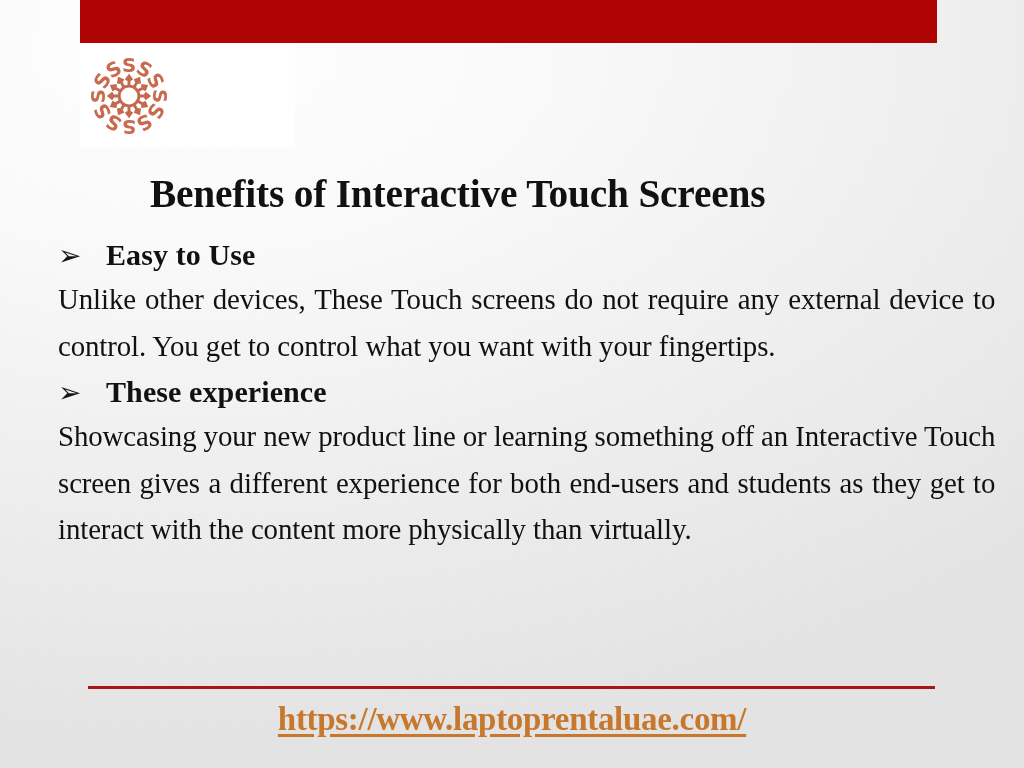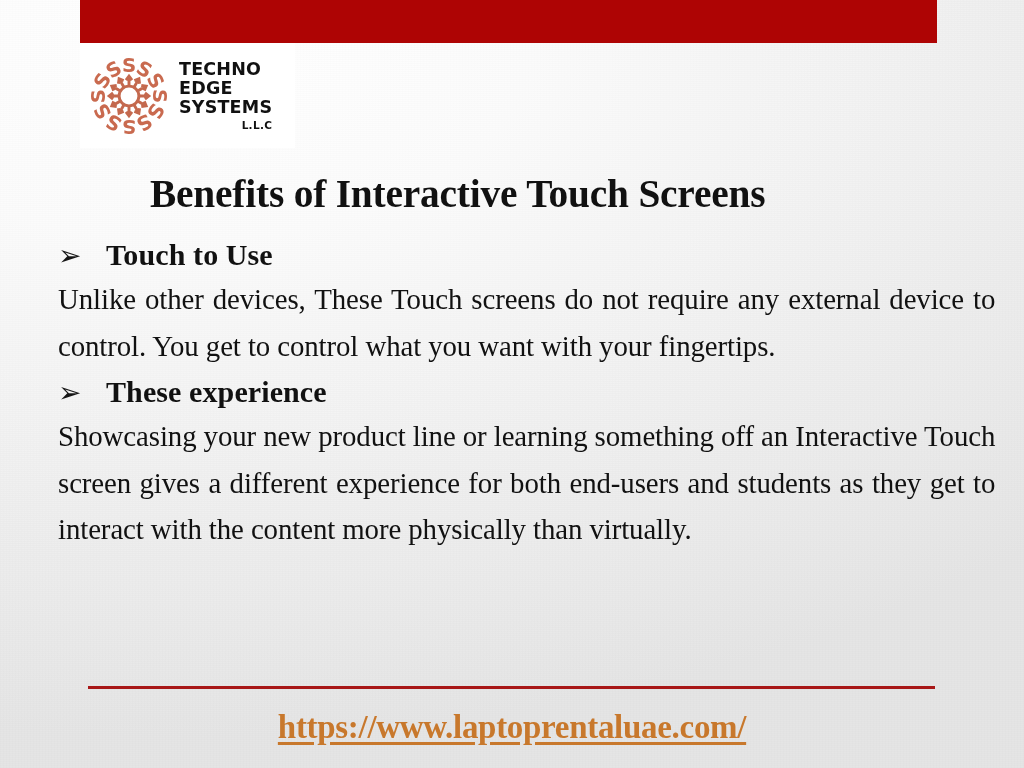--- a/index.html
+++ b/index.html
@@ -160,21 +160,20 @@
     top: 700px;
     width: 1024px;
     text-align: center;
     font-family: "Liberation Serif", serif;
     font-weight: 700;
     font-size: 33px;
     line-height: 1.2;
     text-decoration: underline;
     text-underline-offset: 4px;
     letter-spacing: -0.3px;
-    margin-top: 8px;
   }
 </style>
 </head>
 <body>
 
 <div id="slide">
   <div id="content-layer">
 
     <div class="header-bar" style="background: rgb(174, 4, 4);"></div>
 
@@ -205,35 +204,29 @@
               <path d="M50 38 L50 27 M46.5 31.5 L50 27 L53.5 31.5" transform="rotate(180 50 50)"></path>
               <path d="M50 38 L50 27 M46.5 31.5 L50 27 L53.5 31.5" transform="rotate(210 50 50)"></path>
               <path d="M50 38 L50 27 M46.5 31.5 L50 27 L53.5 31.5" transform="rotate(240 50 50)"></path>
               <path d="M50 38 L50 27 M46.5 31.5 L50 27 L53.5 31.5" transform="rotate(270 50 50)"></path>
               <path d="M50 38 L50 27 M46.5 31.5 L50 27 L53.5 31.5" transform="rotate(300 50 50)"></path>
               <path d="M50 38 L50 27 M46.5 31.5 L50 27 L53.5 31.5" transform="rotate(330 50 50)"></path>
               <circle cx="50" cy="50" r="11.5"></circle>
             </g>
         </svg>
       </div>
-      <div class="logo-words">
-        <div class="lw">TECHNO</div>
-        <div class="lw">EDGE</div>
-        <div class="lw">SYSTEMS</div>
-        <div class="llc">L.L.C</div>
-      </div>
     </div>
 
     <div class="slide-title" style="color: rgb(17, 17, 17);">Benefits of Interactive Touch Screens</div>
 
     <div class="body-block" style="color: rgb(17, 17, 17);">
 
       <div class="bullet-row">
         <span class="arrow">➢</span>
-        <span class="btext">Touch to Use</span>
+        <span class="btext">Easy to Use</span>
       </div>
       <p class="para p1">Unlike other devices, These Touch screens do not require any external device to control. You get to control what you want with your fingertips.</p>
 
       <div class="bullet-row">
         <span class="arrow">➢</span>
         <span class="btext">These experience</span>
       </div>
       <p class="para p2">Showcasing your new product line or learning something off an Interactive Touch screen gives a different experience for both end-users and students as they get to interact with the content more physically than virtually.</p>
 
     </div>

